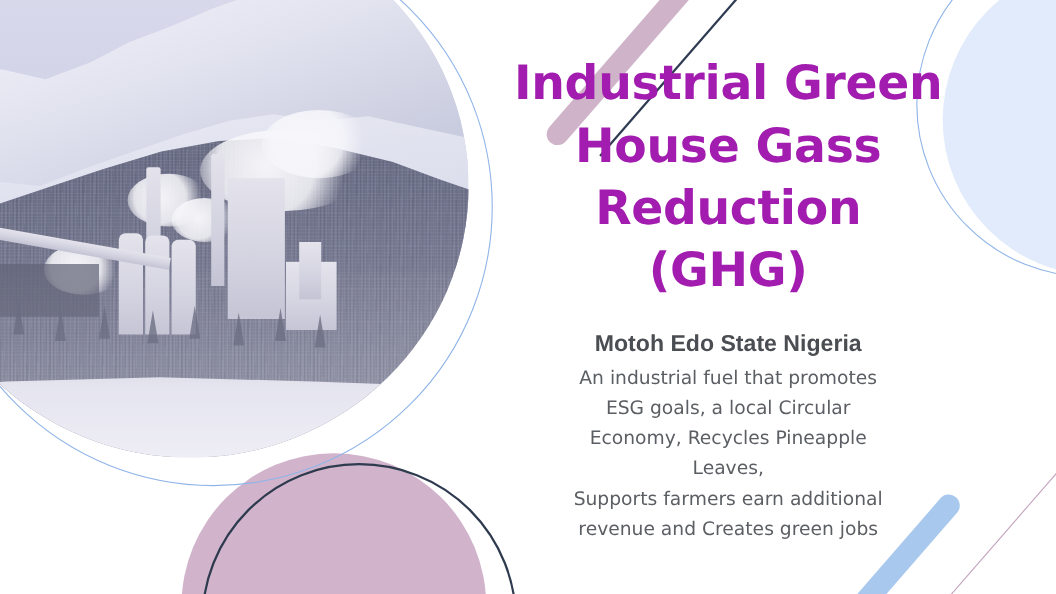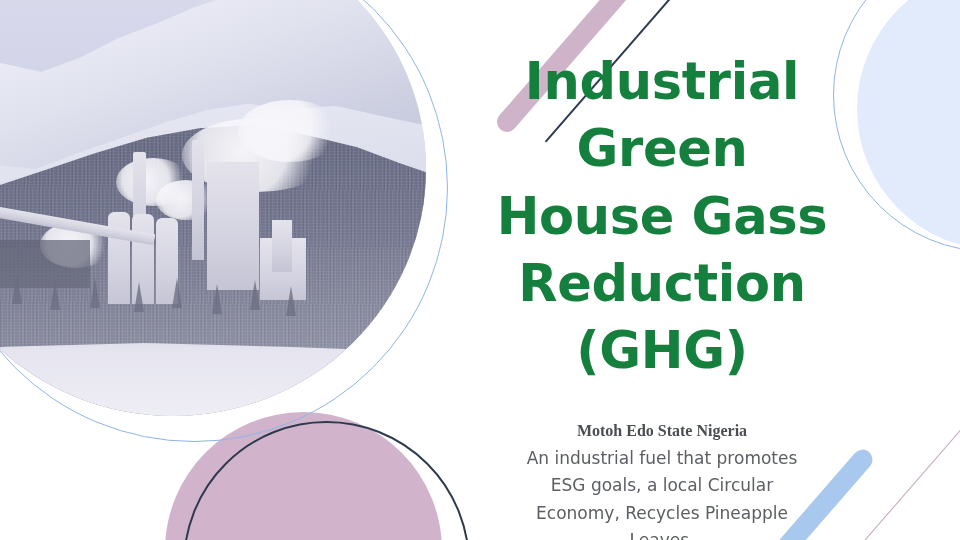--- a/index.html
+++ b/index.html
@@ -182,31 +182,31 @@
     position: absolute;
     left: 452px; top: 48px;
     width: 420px;
     text-align: center;
     z-index: 5;
   }
   .title {
     margin: 0;
     font-family: "DejaVu Sans", sans-serif;
     font-weight: 700;
-    font-size: 51px;
+    font-size: 43px;
     line-height: 1.32;
     letter-spacing: -0.3px;
-    color: #15803d;
+    color: #a21caf;
     white-space: pre-line;
   }
   .subhead {
-    margin: 34px 0 0 0;
-    font-family: Liberation Serif, serif;
+    margin: 22px 0 0 0;
+    font-family: Liberation Sans, sans-serif;
     font-weight: 700;
-    font-size: 16px;
+    font-size: 21px;
     line-height: 1.5;
     color: #4A4D51;
   }
   .body-copy {
     margin: 2px 0 0 0;
     font-family: "DejaVu Sans", sans-serif;
     font-weight: 400;
     font-size: 17px;
     line-height: 1.62;
     color: #5B5E63;

